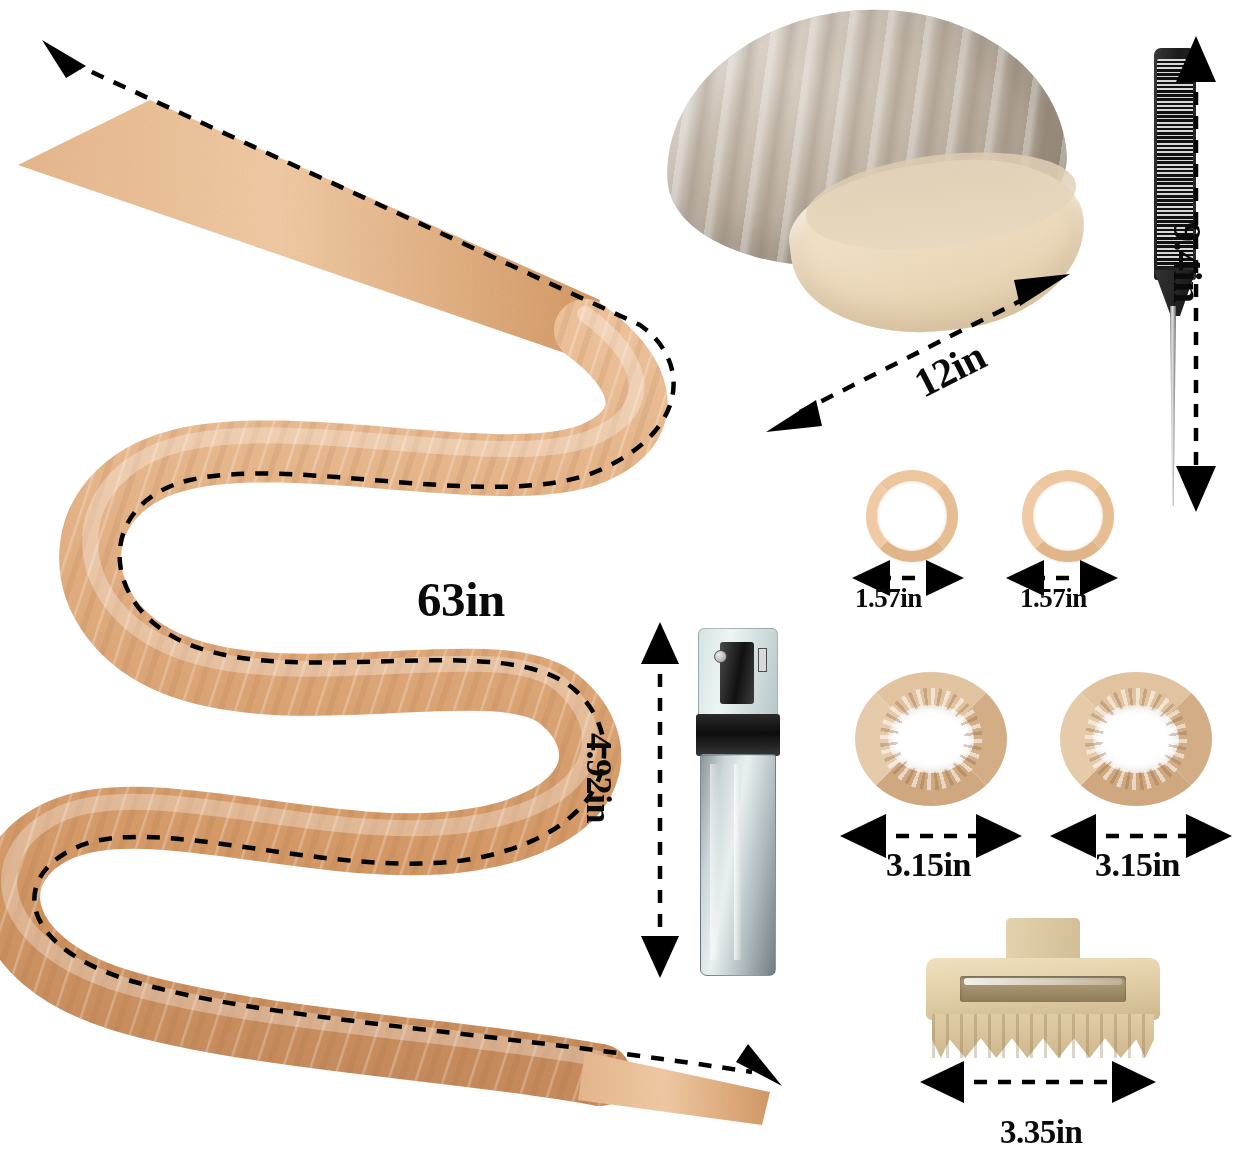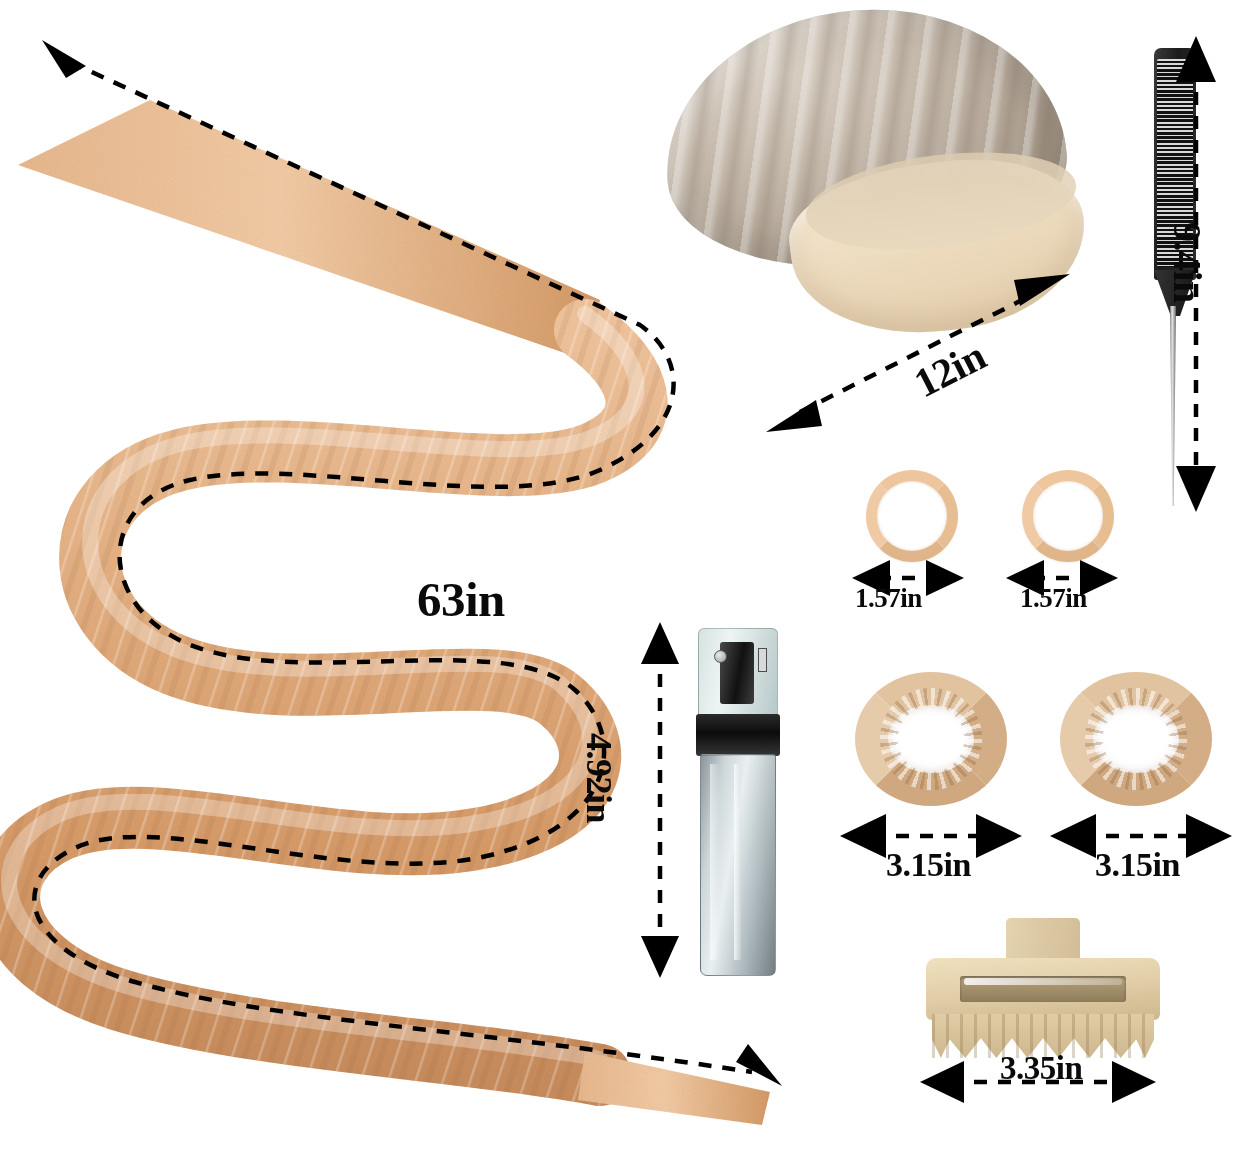--- a/index.html
+++ b/index.html
@@ -27,21 +27,21 @@
     letter-spacing: -0.5px;
   }
   .lbl-63   { font-size: 49px; left: 417px; top: 531px; margin-top: 44px; }
   .lbl-12   { font-size: 41px; left: 908px; top: 368px; transform: rotate(-27deg); transform-origin: left top; }
   .lbl-94   { font-size: 40px; left: 1207px; top: 222px; transform: rotate(90deg); transform-origin: left top; }
   .lbl-492  { font-size: 36px; left: 617px; top: 733px; transform: rotate(90deg); transform-origin: left top; }
   .lbl-157a { font-size: 27px; left: 855px; top: 585px; }
   .lbl-157b { font-size: 27px; left: 1020px; top: 585px; }
   .lbl-315a { font-size: 34px; left: 886px; top: 848px; }
   .lbl-315b { font-size: 34px; left: 1095px; top: 848px; }
-  .lbl-335  { font-size: 33px; left: 1000px; top: 1052px; }
+  .lbl-335  { font-size: 33px; left: 1000px; top: 1116px; }
 
   
   .piece { position:absolute; }
 
   
   #bonnet { left: 655px; top: 5px; width: 420px; height: 340px; }
   .bonnet-body {
     position:absolute; left:10px; top:5px; width:400px; height:255px;
     border-radius: 50% 50% 46% 46% / 62% 62% 38% 38%;
     background:

